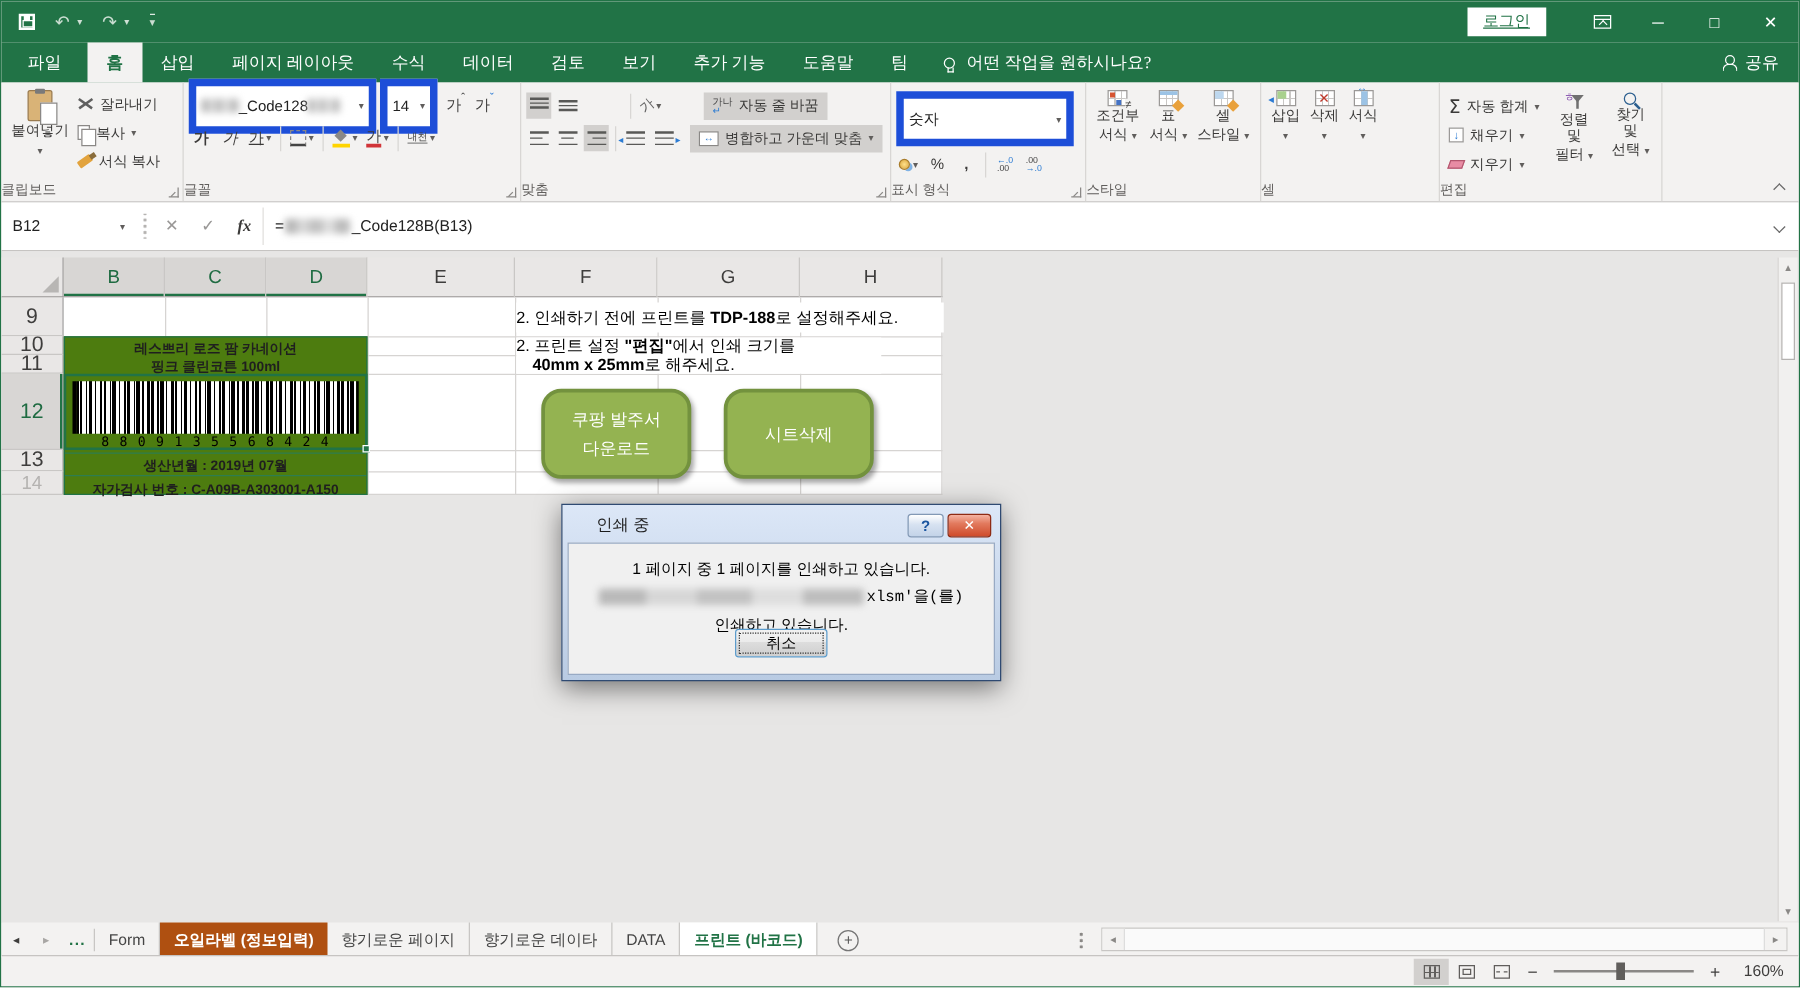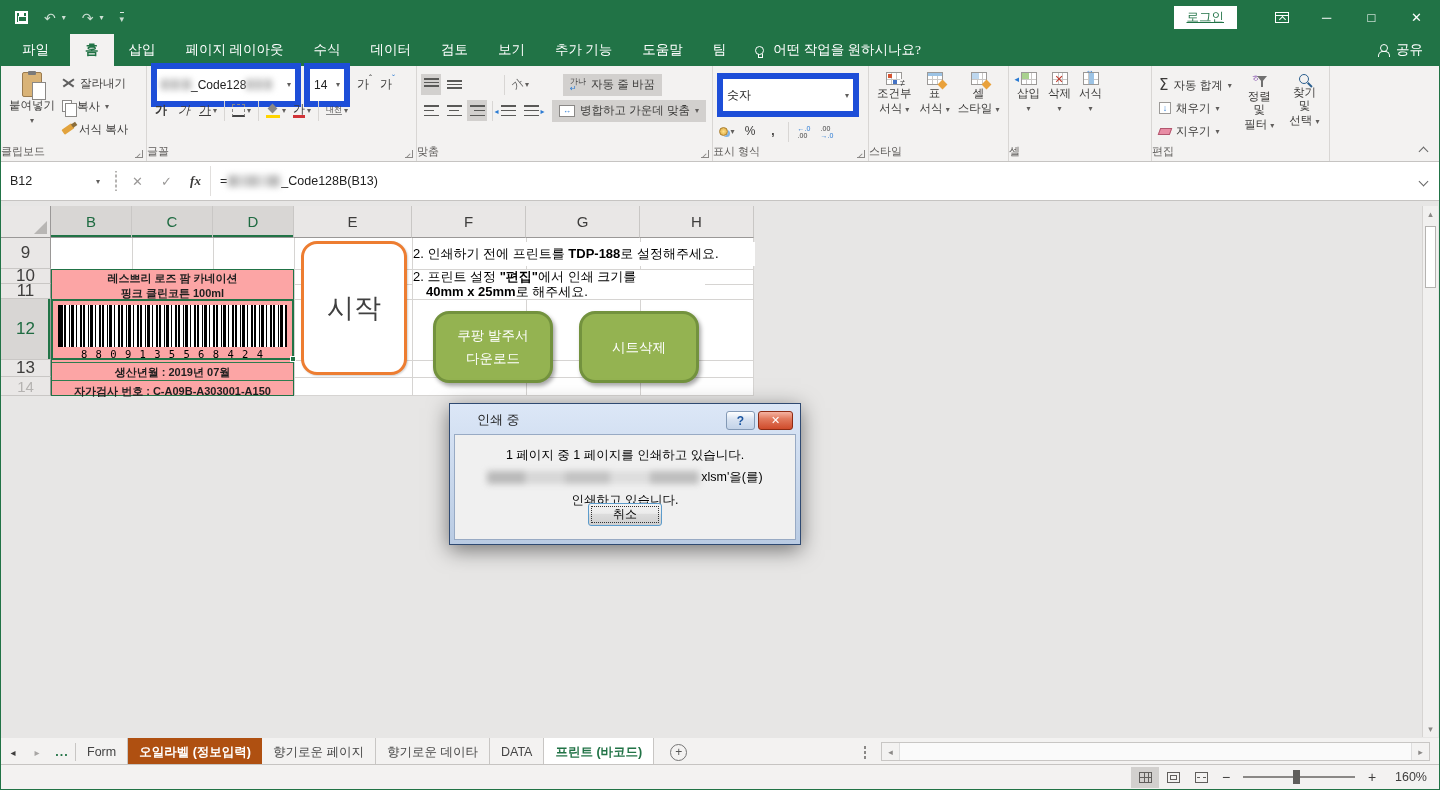--- a/index.html
+++ b/index.html
@@ -128,21 +128,21 @@
   .gridarea { position:absolute; top:200px; left:0; right:0; height:537px; background:#e7e6e5; overflow:hidden; }
   .gcorner { position:absolute; left:0; top:5px; width:50px; height:32px; background:#e9e7e6; border-right:1px solid #9a9897; border-bottom:1px solid #9a9897; }
   .gcorner::after { content:""; position:absolute; right:3px; bottom:3px; width:0; height:0; border-left:13px solid transparent; border-bottom:13px solid #b8b6b4; }
   .chdr { position:absolute; top:5px; height:32px; display:flex; align-items:center; justify-content:center; font-size:15px; color:#3e3d3c; background:#e9e7e6; border-right:1px solid #c9c7c5; border-bottom:1px solid #9a9897; }
   .chdr.sel { background:#d8d6d4; color:#1e6b41; box-shadow:inset 0 -2px 0 #217346; }
   .rhdr { position:absolute; left:0; width:50px; background:#e9e7e6; border-right:1px solid #9a9897; border-bottom:1px solid #c9c7c5; display:flex; align-items:center; justify-content:center; font-size:17px; color:#3e3d3c; overflow:hidden; }
   .rhdr.sel { background:#d8d6d4; color:#1e6b41; box-shadow:inset -2px 0 0 #217346; }
   .cellsbg { position:absolute; left:50px; top:37px; width:703px; height:158px; background:#fff; border-right:1px solid #d6d4d2; border-bottom:1px solid #d6d4d2; }
   .vl { position:absolute; top:0; width:1px; height:158px; background:#d6d4d2; }
   .hl { position:absolute; left:0; height:1px; width:703px; background:#d6d4d2; }
-  .ptable { position:absolute; left:0; top:31px; width:243px; height:127px; border:1px solid #217346; background:#fca5a5; }
+  .ptable { position:absolute; left:0; top:31px; width:243px; height:127px; border:1px solid #217346; background:#4d7c0f; }
   .prow { position:absolute; left:0; right:0; text-align:center; font-weight:bold; color:#1f1f1f; }
   .bars-bc { position:absolute; left:6px; top:35px; width:229px; height:42px; border-left:3px solid #000; border-right:2px solid #000; background:repeating-linear-gradient(90deg,#000 0 2px,#fff 2px 3px,#000 3px 5px,#fff 5px 8px,#000 8px 9px,#fff 9px 10px,#000 10px 13px,#fff 13px 15px,#000 15px 16px,#fff 16px 19px); }
   .bdigits { position:absolute; left:6px; top:78px; width:229px; text-align:center; font-size:10.5px; font-family:"DejaVu Sans Mono",monospace; color:#000; letter-spacing:1px; }
   .selbox { position:absolute; left:0; top:61px; width:243px; height:61px; border:2px solid #217346; }
   .fhandle { position:absolute; right:-4px; bottom:-4px; width:6px; height:6px; background:#217346; border:1px solid #fff; }
   .startshape { position:absolute; left:250px; top:3px; width:106px; height:134px; background:#fff; border:3.5px solid #ED7D31; border-radius:16px; display:flex; align-items:center; justify-content:center; font-size:27px; color:#404040; box-shadow:1px 1px 2px rgba(0,0,0,.18); }
   .instr { position:absolute; background:#fff; font-size:13px; color:#000; white-space:nowrap; }
   .gbtn { position:absolute; background:#94b351; border:3px solid #73923e; border-radius:16px; box-shadow:2px 3px 4px rgba(0,0,0,.35); color:#fff; display:flex; flex-direction:column; align-items:center; justify-content:center; font-size:13.5px; line-height:23px; }
 
   
@@ -151,21 +151,21 @@
   .vscroll .arr.bot { bottom:0; }
   .vthumb { position:absolute; left:2px; right:2px; top:20px; height:62px; background:#fff; border:1px solid #b5b3b1; }
 
   
   .dlg { position:absolute; left:448px; top:402px; width:352px; height:142px; background:linear-gradient(#dce7f7,#b9cbe3); border:1px solid #2f4a72; box-shadow:0 5px 20px rgba(0,0,0,.5); }
   .dlg-title { position:absolute; left:12px; top:7px; font-size:13px; color:#1c1c1c;margin-left:15px; }
   .dlg-btns { position:absolute; right:7px; top:7px; display:flex; gap:3px; }
   .dhelp { width:29px; height:19px; background:linear-gradient(#ffffff,#d7e2f1 45%,#c3d3e8); border:1px solid #8399b5; border-radius:3px; color:#1c56a0; font-weight:bold; font-size:12px; display:flex; align-items:center; justify-content:center; }
   .dclose { width:35px; height:19px; background:linear-gradient(#f5b3a2,#e27a5e 40%,#cf4b2b); border:1px solid #8e2b14; border-radius:3px; color:#fff; font-weight:bold; font-size:11px; display:flex; align-items:center; justify-content:center; }
   .dlg-body { position:absolute; left:4px; right:4px; top:30px; bottom:4px; background:#f0f0f0; border:1px solid #98aac4; text-align:center; font-size:12.5px; color:#000; }
-  .dlg-body .l1 { margin-top:12px; } .dlg-body .l2 { margin-top:5px; display:flex; justify-content:center; align-items:center; gap:2px; } .dlg-body .l3 { margin-top:6px; }
+  .dlg-body .l1 { margin-top:12px; } .dlg-body .l2 { margin-top:5px; display:flex; justify-content:center; align-items:center; gap:2px;font-family:Liberation Mono, monospace; } .dlg-body .l3 { margin-top:6px; }
   .dcancel { position:absolute; left:50%; transform:translateX(-50%); bottom:13px; width:74px; height:23px; background:linear-gradient(#f2f2f2,#ebebeb 45%,#dddddd 46%,#cfcfcf); border:1px solid #5c9ccc; border-radius:3px; font-size:12px; color:#000; display:flex; align-items:center; justify-content:center; outline:1px dotted #333; outline-offset:-4px; }
 
   
   .sheetbar { position:absolute; left:0; right:0; top:737px; height:28px; background:#f3f2f1; display:flex; align-items:stretch; font-size:12.5px; color:#444; }
   .snav { width:24px; display:flex; align-items:center; justify-content:center; color:#3e3d3c; font-size:10px; }
   .snav.dim { color:#a8a6a4; }
   .sell { width:26px; display:flex; align-items:center; justify-content:center; color:#217346; font-weight:bold; letter-spacing:1px; }
   .ssep { width:1px; background:#c8c6c4; margin:5px 0; }
   .stab { display:flex; align-items:center; padding:0 11px; border-right:1px solid #c8c6c4; white-space:nowrap; }
   .stab.brown { background:#AF5011; color:#fff; font-weight:bold; border-right:none; }
@@ -590,21 +590,20 @@
         <div class="bars-bc"></div>
         <div class="bdigits">8 8 0 9 1 3 5 5 6 8 4 2 4</div>
         <div class="prow" style="top:92px;font-size:11px;border-top:1px solid #2e7d4f;padding-top:2px">생산년월  :  2019년  07월</div>
         <div class="prow" style="top:110px;font-size:11px;border-top:1px solid #2e7d4f;padding-top:3px">자가검사 번호 : C-A09B-A303001-A150</div>
       </div>
 
       <div class="selbox">
         <span class="fhandle"></span>
       </div>
 
-      <div class="startshape">시작</div>
 
       <div class="instr" style="left:362px;top:4px;height:24px;line-height:24px;width:342px">
         <span>2. 인쇄하기 전에 프린트를 </span><b>TDP-188</b><span>로 설정해주세요.</span>
       </div>
       <div class="instr" style="left:362px;top:32px;height:29px;line-height:14.5px;width:292px">
         <span>2. 프린트 설정 </span><b>"편집"</b><span>에서 인쇄 크기를</span><br>
         <span style="padding-left:13px"></span><b>40mm x 25mm</b><span>로 해주세요.</span>
       </div>
 
       <div class="gbtn" style="left:528px;top:73px;width:120px;height:72px">

